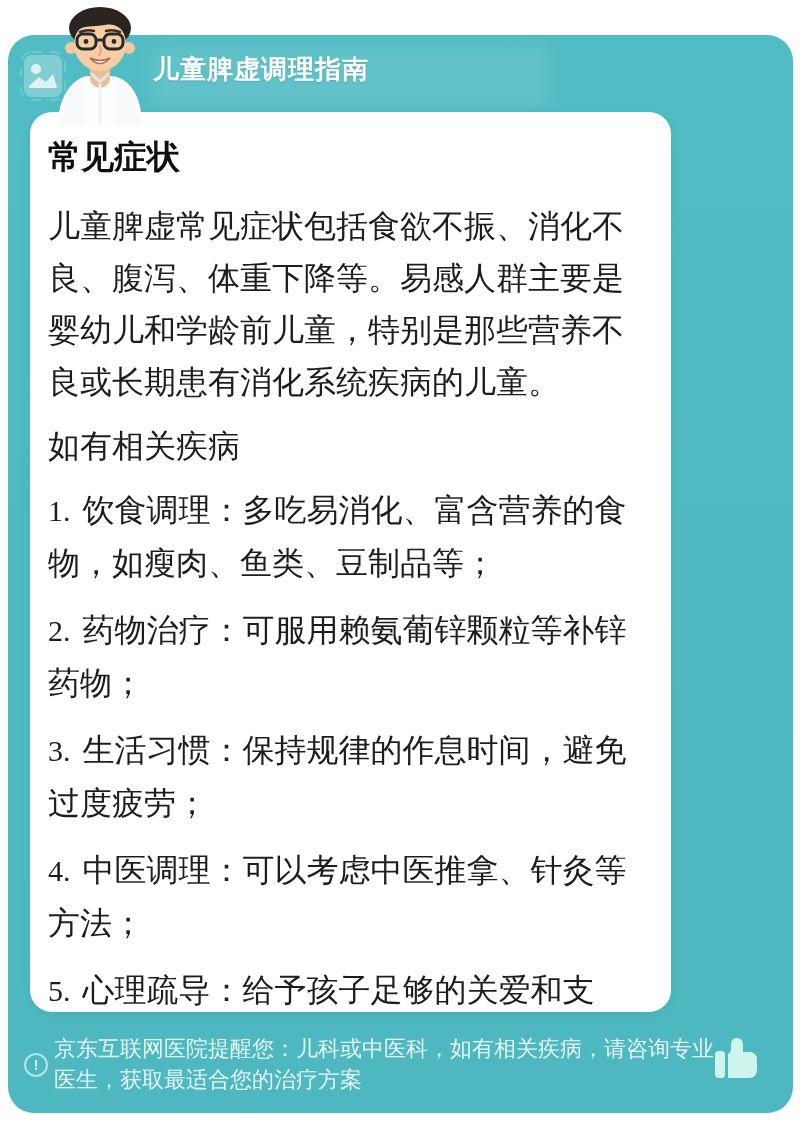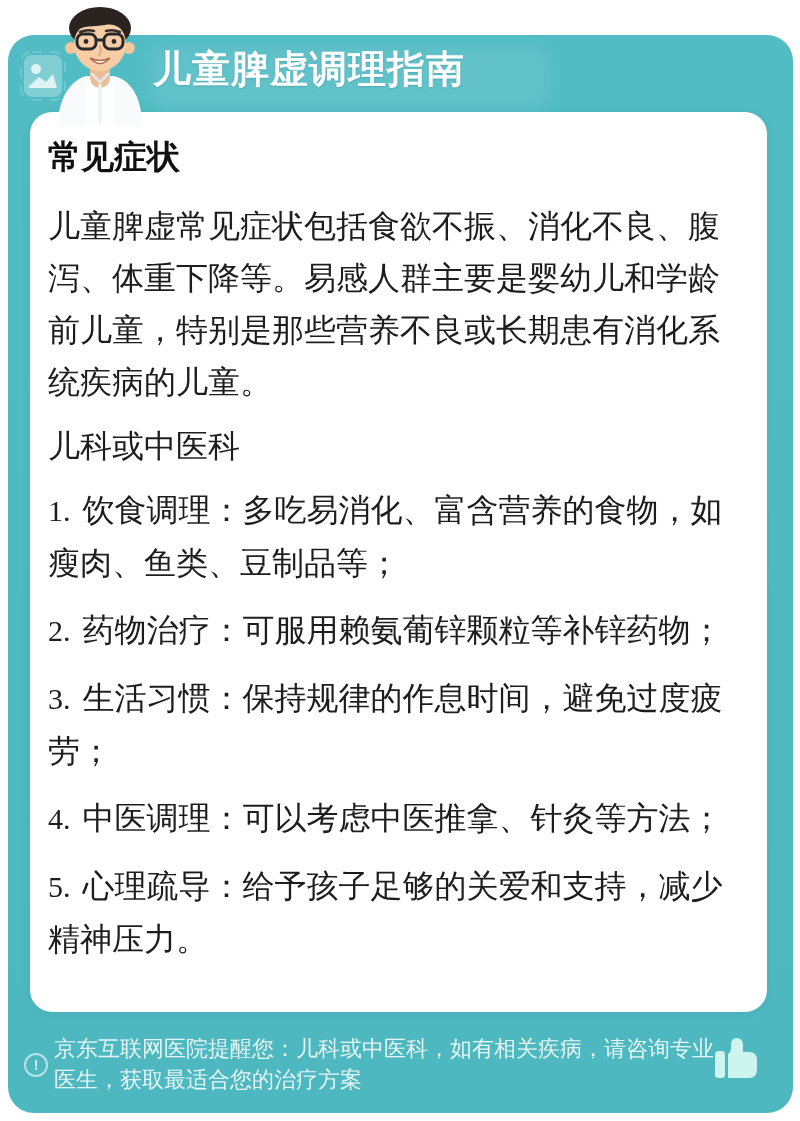--- a/index.html
+++ b/index.html
@@ -23,34 +23,34 @@
     position: absolute;
     left: 150px; top: 46px;
     width: 400px; height: 62px;
     background: rgba(255,255,255,0.10);
     border-radius: 14px;
     filter: blur(9px);
   }
   .page-title {
     position: absolute;
     left: 153px; top: 49px;
-    font-size: 38px;
+    font-size: 26px;
     line-height: 40px;
     font-weight: 700;
     color: #ffffff;
     letter-spacing: 1px;
     text-shadow: 0 1px 2px rgba(0,70,70,0.18);
     white-space: nowrap;
   }
   .image-icon { position: absolute; left: 20px; top: 50px; }
   .doctor-avatar { position: absolute; left: 44px; top: 4px; z-index: 5; }
   .card {
     position: absolute;
     left: 30px; top: 112px;
-    width: 737px; height: 900px;
+    width: 641px; height: 900px;
     background: #ffffff;
     border-radius: 22px;
     padding: 22px 18px 0 18px;
     overflow: hidden;
     z-index: 3;
     box-shadow: 0 3px 10px rgba(0,80,85,0.08);
   }
   .card h2 {
     font-size: 33px;
     line-height: 46px;
@@ -148,21 +148,21 @@
       <rect x="54.5" y="80" width="3" height="40" fill="#eef2f6"></rect>
     </svg>
   </div>
 
   <div class="page-title">儿童脾虚调理指南</div>
 
   <div class="card">
     <h2>常见症状</h2>
     <p class="body-text">儿童脾虚常见症状包括食欲不振、消化不良、腹泻、体重下降等。易感人群主要是婴幼儿和学龄前儿童，特别是那些营养不良或长期患有消化系统疾病的儿童。</p>
 
-    <p class="body-text">儿科或中医科</p>
+    <p class="body-text">如有相关疾病</p>
 
 
     <p class="point"><span class="marker">1.</span><span>饮食调理：多吃易消化、富含营养的食物，如瘦肉、鱼类、豆制品等；</span></p>
     <p class="point"><span class="marker">2.</span><span>药物治疗：可服用赖氨葡锌颗粒等补锌药物；</span></p>
     <p class="point"><span class="marker">3.</span><span>生活习惯：保持规律的作息时间，避免过度疲劳；</span></p>
     <p class="point"><span class="marker">4.</span><span>中医调理：可以考虑中医推拿、针灸等方法；</span></p>
     <p class="point"><span class="marker">5.</span><span>心理疏导：给予孩子足够的关爱和支持，减少精神压力。</span></p>
   </div>
 
   <div class="footer">

